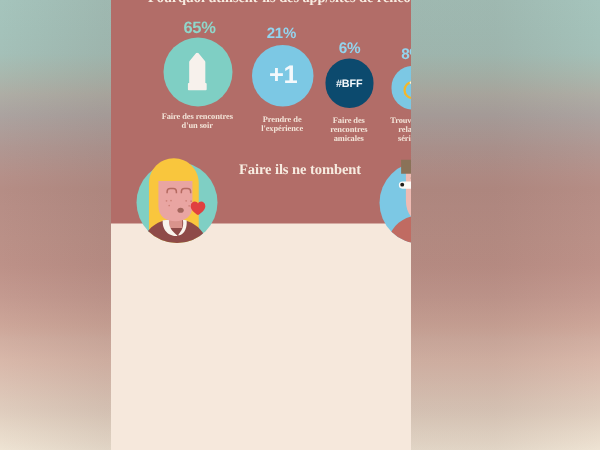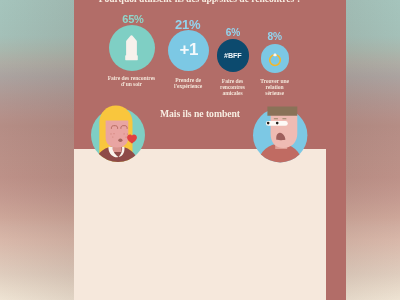--- a/index.html
+++ b/index.html
@@ -27,21 +27,21 @@
         #d1aea1 75.5%,
         #d8b7a9 80%,
         #dfcdbe 91.5%,
         #e7d9c9 96%,
         #eee3d3 100%);}
   #bgtint{position:absolute;left:0;top:0;width:400px;height:300px;
       background:linear-gradient(90deg, rgba(90,60,55,0) 0%, rgba(90,60,55,.085) 17.5%,
                  rgba(90,60,55,.085) 82.5%, rgba(90,60,55,0) 100%);}
 
   
-  #sheet{position:absolute;left:74px;top:0;width:272px;height:300px;overflow:hidden;
+  #sheet{position:absolute;left:74px;top:0;width:200px;height:300px;overflow:hidden;
          background:#b26d68;}
   .lower{position:absolute;left:0;top:148.5px;width:252px;height:151.5px;background:#f6e8dc;}
 
   
   .title{position:absolute;left:0;top:-6.6px;width:252px;text-align:center;
          color:#f7ece1;font-weight:bold;font-size:9.6px;letter-spacing:-.04px;white-space:nowrap;}
 
   
   .stat{position:absolute;text-align:center;}
   .pct{position:absolute;left:0;width:100%;text-align:center;font-weight:bold;
@@ -50,21 +50,21 @@
   .cap{position:absolute;left:0;width:100%;text-align:center;color:#f3e4d8;
        font-size:5.6px;line-height:6.0px;font-weight:bold;letter-spacing:-.05px;}
 
   .s1{left:24.5px;top:12px;width:66px;}
   .s1 .pct{top:.6px;left:1.5px;font-size:11px;color:#8fd7cb;}
   .c1{left:10px;top:13.1px;width:46px;height:46px;background:#7fcfc4;}
   .condom{position:relative;top:-.2px;left:0px;}
   .s1 .cap{top:63.2px;}
 
   .s2{left:84.1px;top:16px;width:60px;}
-  .s2 .pct{top:.6px;left:-.5px;font-size:13px;color:#93d4ee;}
+  .s2 .pct{top:.6px;left:-.5px;font-size:10px;color:#93d4ee;}
   .c2{left:10px;top:13.75px;width:41.2px;height:41.2px;background:#7cc8e4;}
   .s2 .cap{top:61.3px;}
 
   .s3{left:132.5px;top:26px;width:52px;}
   .s3 .pct{top:.7px;left:.5px;font-size:10.2px;color:#93d4ee;}
   .c3{left:10px;top:13.2px;width:32.6px;height:32.6px;background:#0c4a6e;}
   .s3 .cap{top:51.5px;}
 
   .s4{left:176.6px;top:31px;width:48px;}
   .s4 .pct{top:.3px;left:0px;font-size:10.2px;color:#93d4ee;}
@@ -219,16 +219,16 @@
         <rect x="12.9" y="13" width="21.9" height="4.8" rx="2.4" fill="#fdfaf6"></rect>
         <circle cx="15.15" cy="15.1" r="1.3" fill="#221c18"></circle>
         <circle cx="24.2" cy="15.1" r="1.3" fill="#221c18"></circle>
 
         <path d="M23.4 31.8 C23.4 31.8 22.6 27.4 24.7 25.7 C26.0 24.5 27.8 24.6 29.1 25.5
                  C31.1 26.8 32.4 29.4 32.4 31.8 C32.4 31.8 29.8 32.4 27.5 32.2
                  C25.2 32.0 23.4 31.8 23.4 31.8 Z" fill="#9e5f5c"></path>
       </g>
     </svg>
 
-    <div class="headline"><span>Mais ils ne tombent</span><br><br></div>
+    <div class="headline"><span>Faire ils ne tombent</span><br><br></div>
 
   </div>
 </div>
 
 </body></html>

